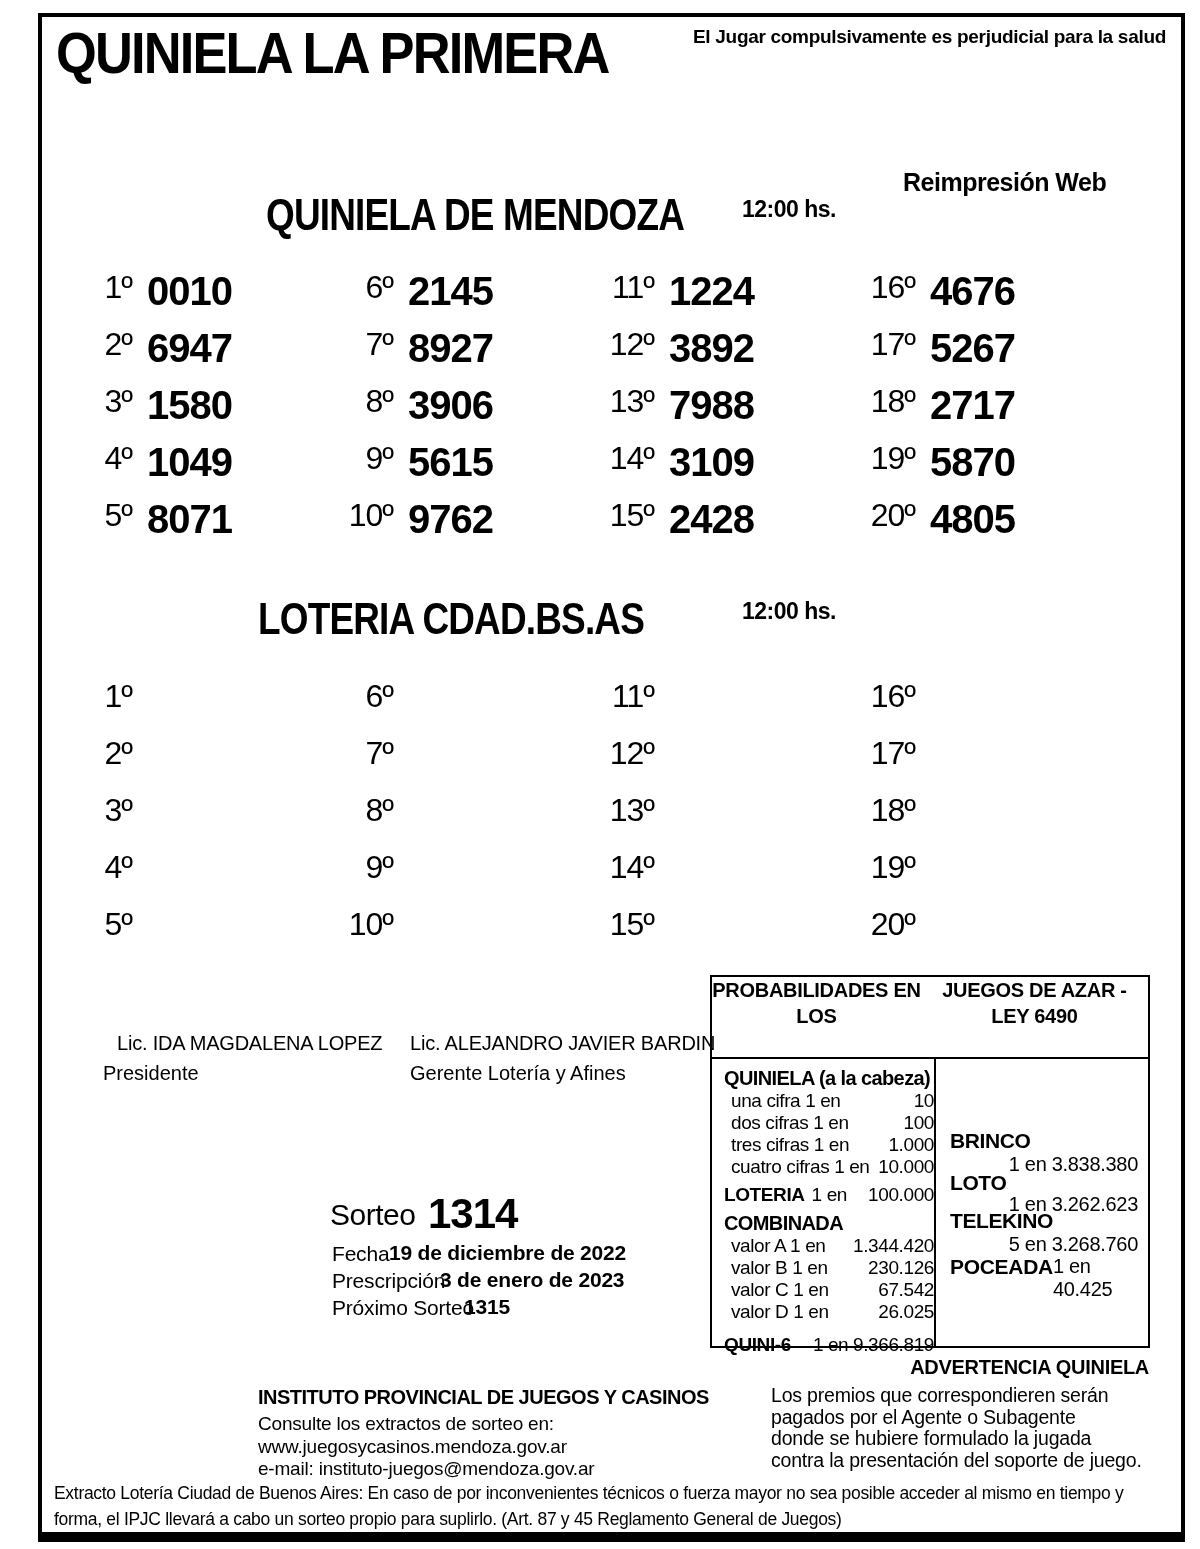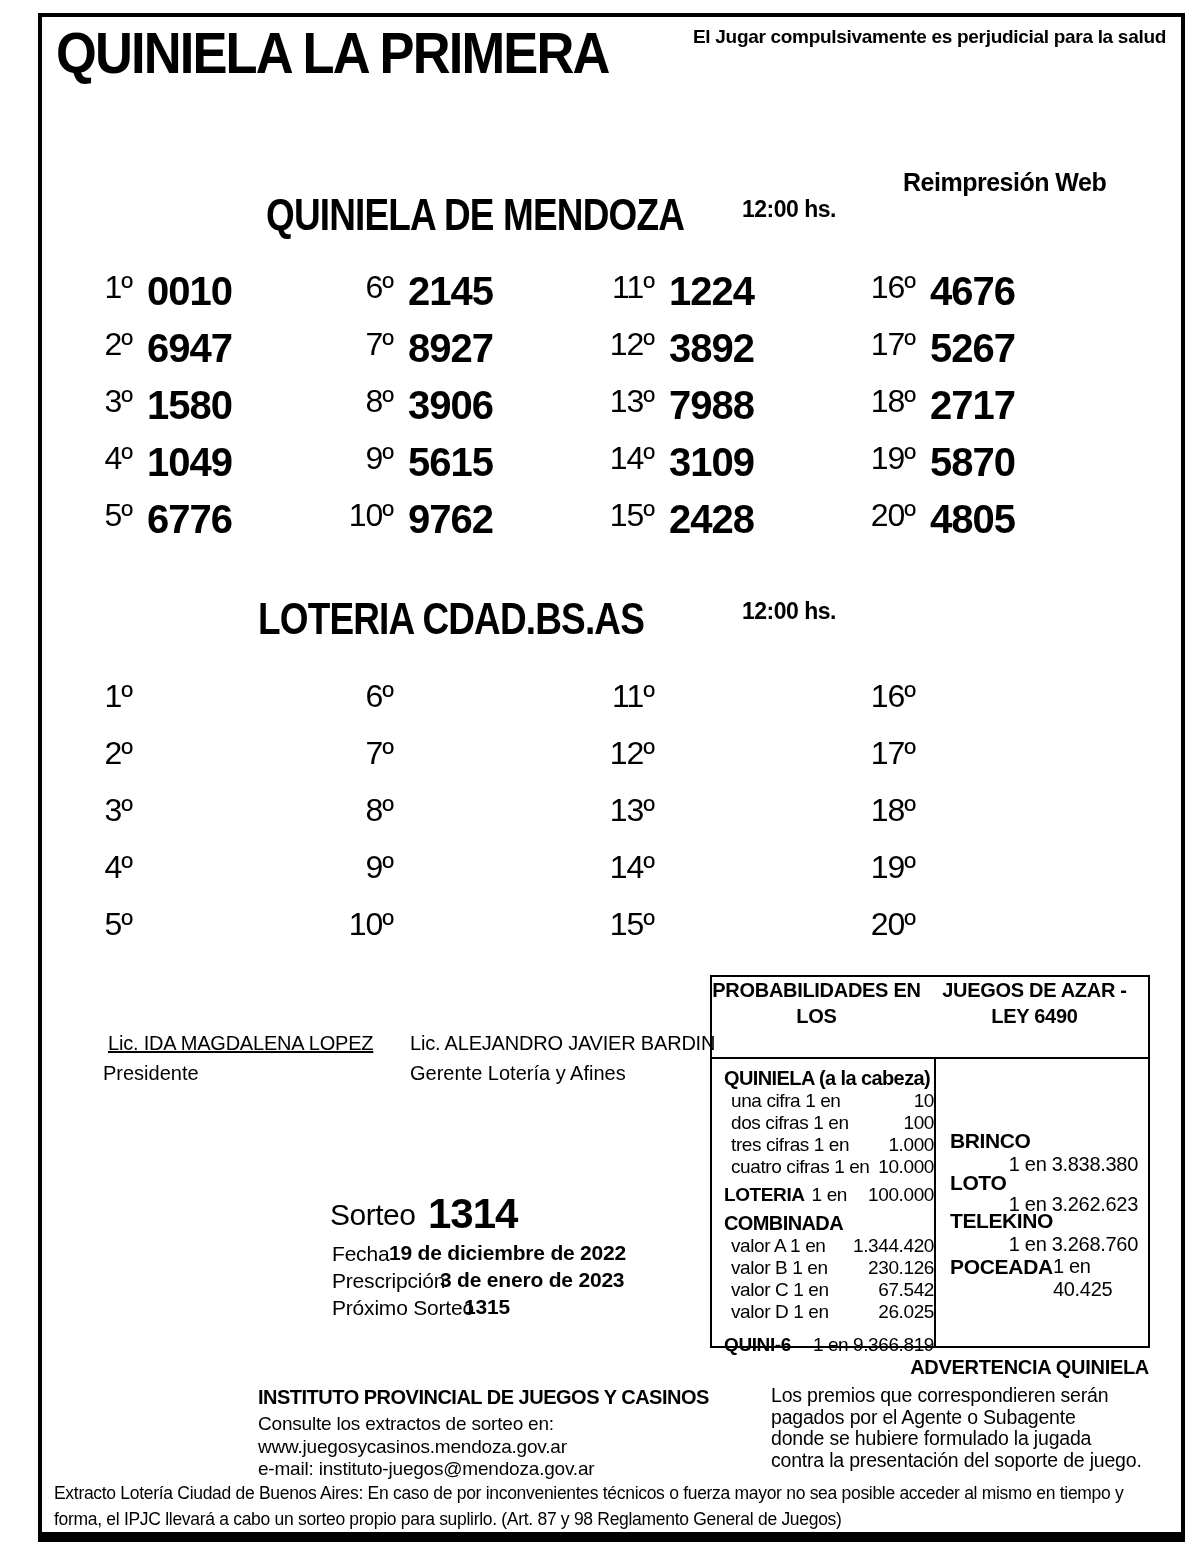--- a/index.html
+++ b/index.html
@@ -98,21 +98,21 @@
     <div class="cell">
         <span class="pos">3º</span>
         <span class="num">1580</span>
       </div>
     <div class="cell">
         <span class="pos">4º</span>
         <span class="num">1049</span>
       </div>
     <div class="cell">
         <span class="pos">5º</span>
-        <span class="num">6776</span>
+        <span class="num">8071</span>
       </div>
     <div class="cell">
         <span class="pos">6º</span>
         <span class="num">2145</span>
       </div>
     <div class="cell">
         <span class="pos">7º</span>
         <span class="num">8927</span>
       </div>
     <div class="cell">
@@ -228,21 +228,21 @@
         <span class="pos">18º</span>
       </div>
     <div class="cell">
         <span class="pos">19º</span>
       </div>
     <div class="cell">
         <span class="pos">20º</span>
       </div>
   </div>
 
-  <div class="abs sig-name" style="left:108px;top:1032px;text-decoration:underline;">Lic. IDA MAGDALENA LOPEZ</div>
+  <div class="abs sig-name" style="left:117px;top:1032px;">Lic. IDA MAGDALENA LOPEZ</div>
   <div class="abs sig-title" style="left:103px;top:1062px;">Presidente</div>
   <div class="abs sig-name" style="left:410px;top:1032px;">Lic. ALEJANDRO JAVIER BARDIN</div>
   <div class="abs sig-title" style="left:410px;top:1062px;">Gerente Lotería y Afines</div>
 
   <div class="abs sorteo-lbl" style="left:330px;top:1198px;">Sorteo</div>
   <div class="abs sorteo-num" style="left:428px;top:1190px;">1314</div>
   <div class="abs lbl" style="left:332px;top:1242px;">Fecha</div>
   <div class="abs val" style="left:389px;top:1241px;">19 de diciembre de 2022</div>
   <div class="abs lbl" style="left:332px;top:1269px;">Prescripción</div>
   <div class="abs val" style="left:440px;top:1268px;">3 de enero de 2023</div>
@@ -300,21 +300,21 @@
             <span class="pm" style="margin-left:22px;">1 en</span>
             <span class="pv">9.366.819</span>
           </div>
       </div>
       <div class="prob-right">
         <div class="game-name" style="top:70px;">BRINCO</div>
         <div class="game-odds" style="top:94px;">1 en 3.838.380</div>
         <div class="game-name" style="top:112px;">LOTO</div>
         <div class="game-odds" style="top:134px;">1 en 3.262.623</div>
         <div class="game-name" style="top:150px;">TELEKINO</div>
-        <div class="game-odds" style="top:174px;">1 en 3.268.760</div>
+        <div class="game-odds" style="top:174px;">5 en 3.268.760</div>
         <div class="poceada-row">
           <span class="b" style="font-size:21px;">POCEADA</span>
           <span>1 en 40.425</span>
         </div>
       </div>
     </div>
   </div>
 
   <div class="abs adv">
     <div class="adv-title">ADVERTENCIA QUINIELA</div>
@@ -326,15 +326,15 @@
 
   <div class="abs inst">
     <div class="inst-title">INSTITUTO PROVINCIAL DE JUEGOS Y CASINOS</div>
     <div class="inst-line">Consulte los extractos de sorteo en:</div>
     <div class="inst-line">www.juegosycasinos.mendoza.gov.ar</div>
     <div class="inst-line">e-mail:  instituto-juegos@mendoza.gov.ar</div>
   </div>
 
   <div class="abs extracto">
     <div class="nw">Extracto Lotería Ciudad de Buenos Aires: En caso de por inconvenientes técnicos o fuerza mayor no sea posible acceder al mismo en tiempo y</div>
-    <div class="nw">forma, el IPJC llevará a cabo un sorteo propio para suplirlo. (Art. 87 y 98 Reglamento General de Juegos)</div>
+    <div class="nw">forma, el IPJC llevará a cabo un sorteo propio para suplirlo. (Art. 87 y 45 Reglamento General de Juegos)</div>
   </div>
 </div>
 
 </body></html>

